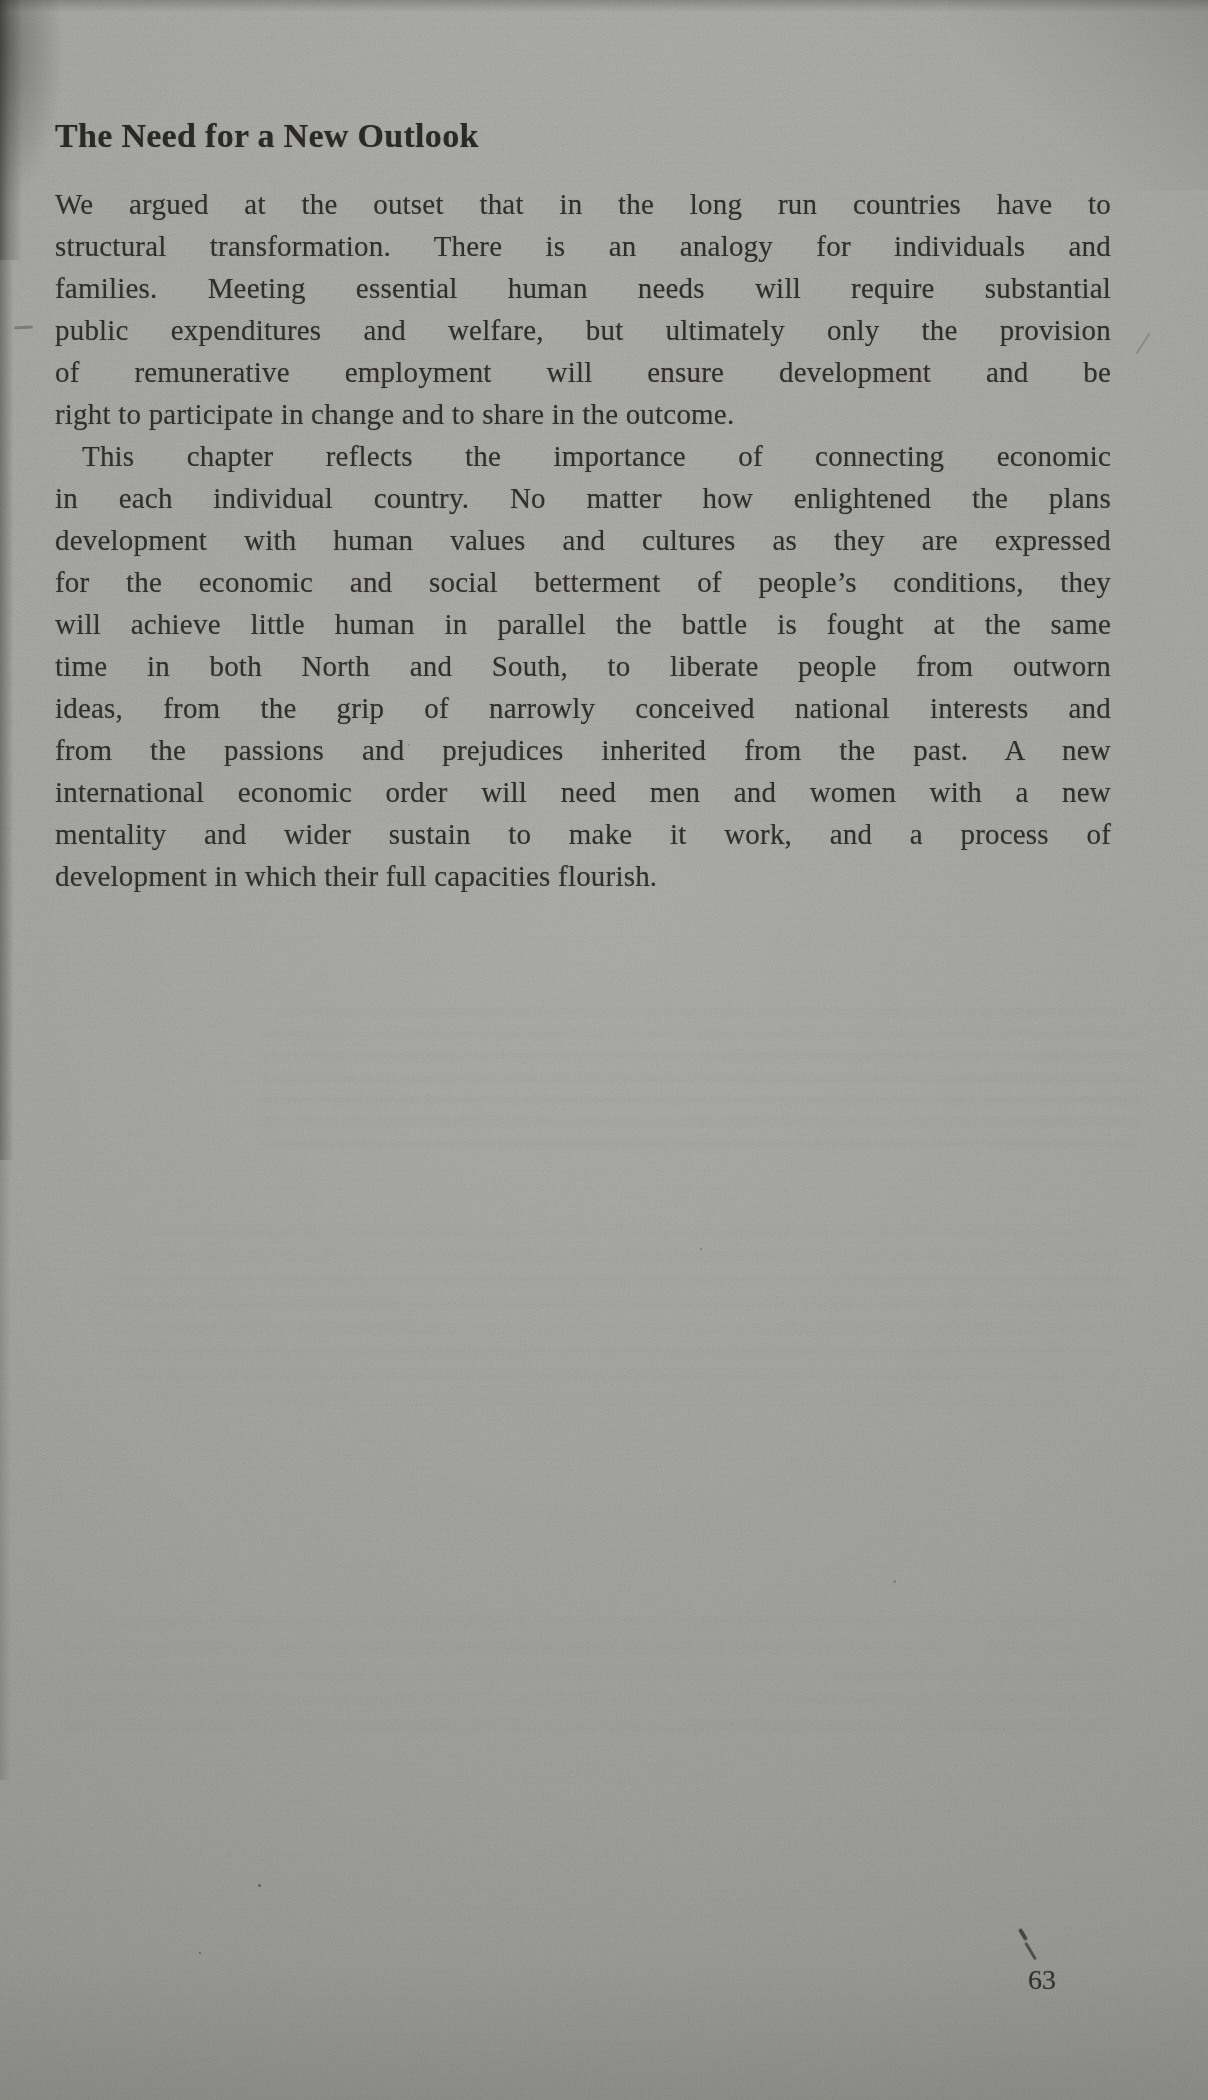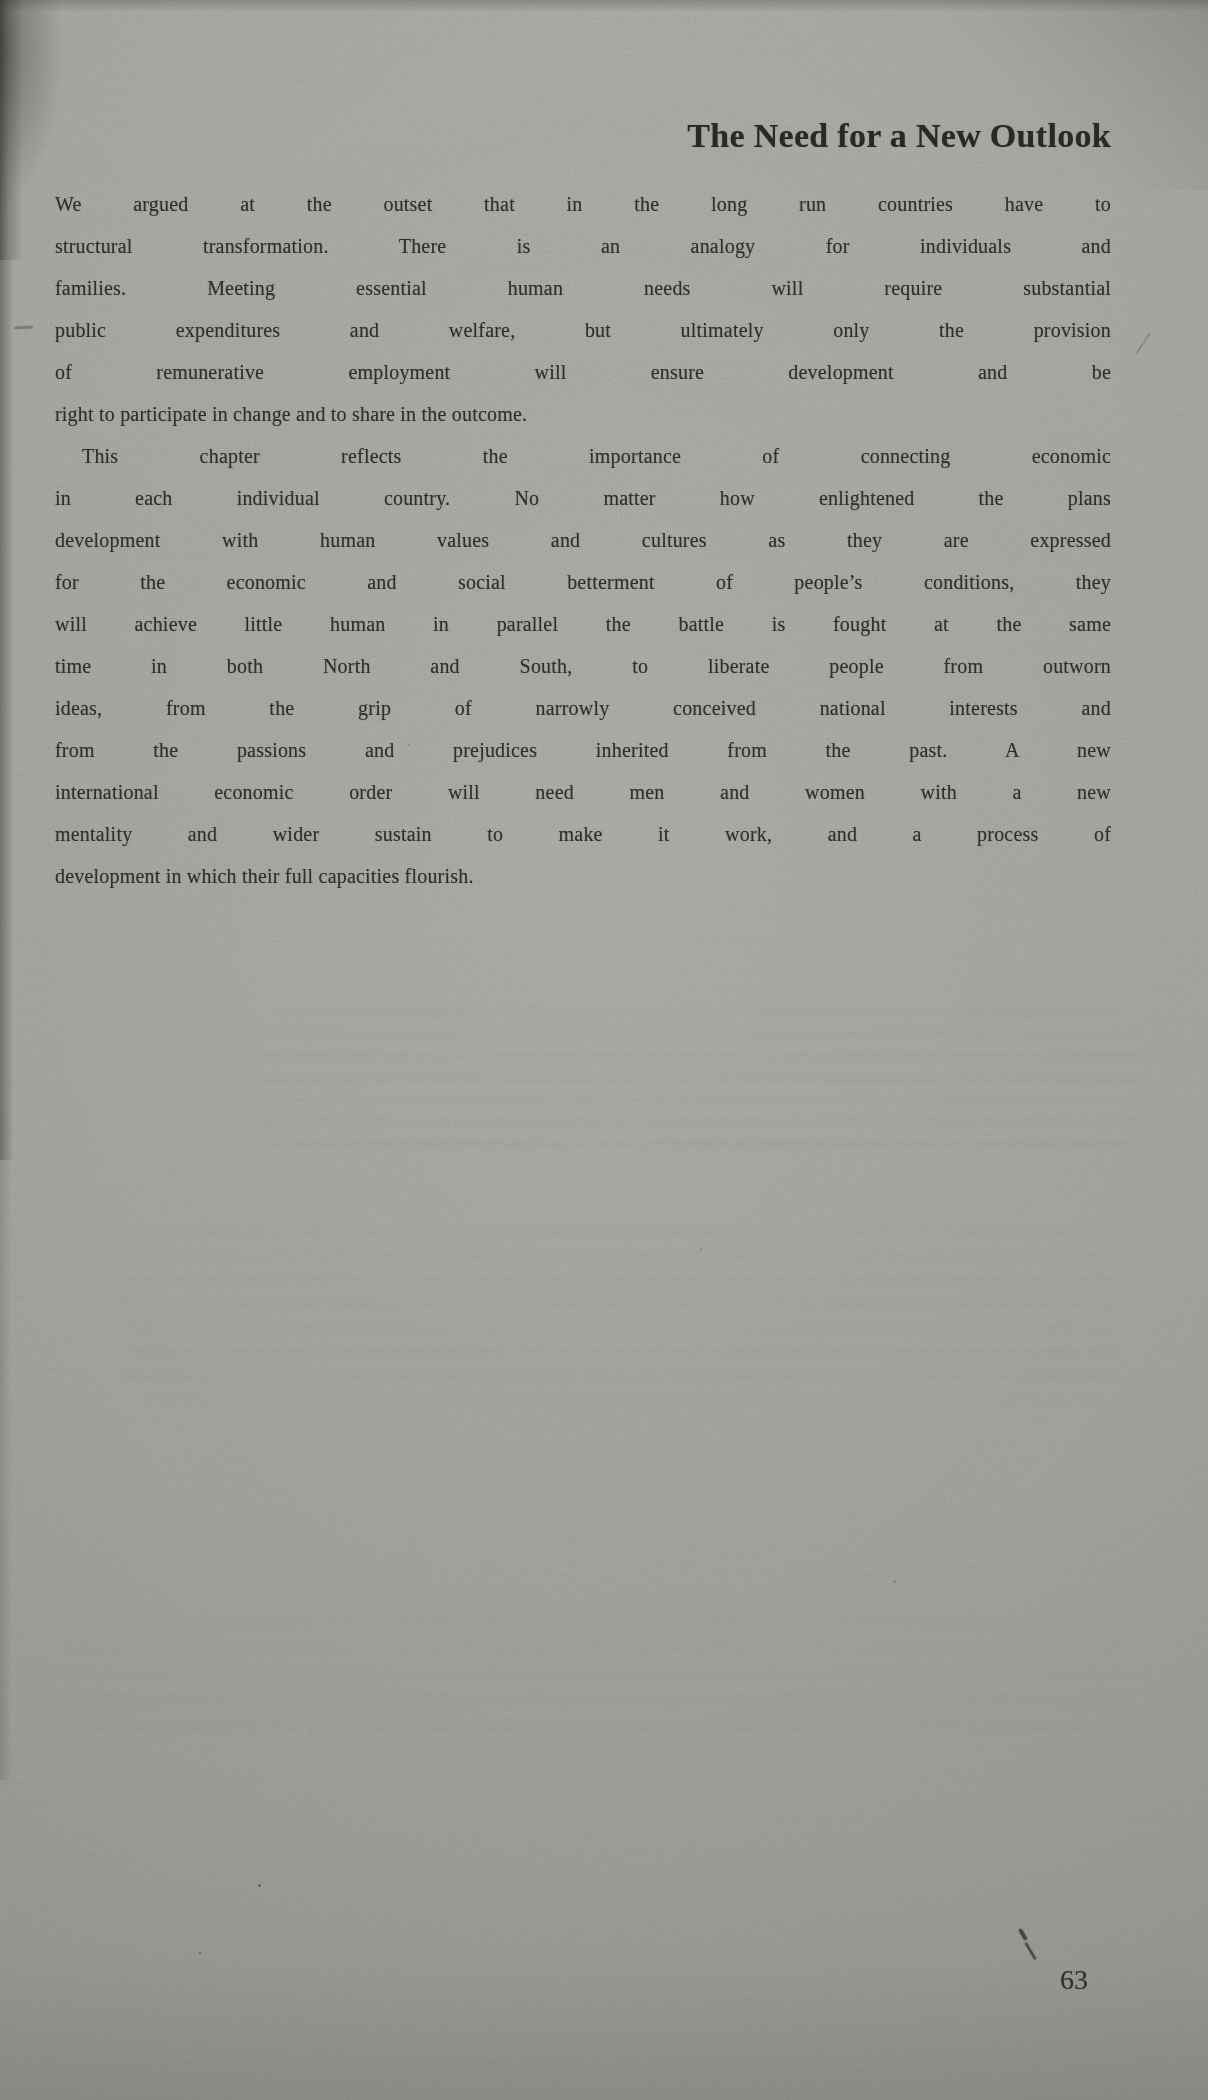--- a/index.html
+++ b/index.html
@@ -105,38 +105,37 @@
     width: 1056px;
   }
   .heading {
     margin: 0 0 27px 0;
     font-size: 34px;
     line-height: 40px;
     font-weight: bold;
     letter-spacing: 0.3px;
     color: #2a2925;
     text-shadow: 0 0 1px rgba(42,41,37,0.45);
-    text-align: right;
   }
   .para { margin: 0; }
   .line {
-    font-size: 20px;
+    font-size: 29px;
     line-height: 42px;
     text-align: justify;
     text-align-last: justify;
     white-space: normal;
     color: #312f2b;
     text-shadow: 0 0 1px rgba(49,47,43,0.40);
     letter-spacing: 0.2px;
   }
   .line.last { text-align-last: left; }
   .line.indent { padding-left: 27px; }
   .page-number {
     position: absolute;
-    left: 1060px; top: 1964px;
+    left: 1028px; top: 1964px;
     font-size: 28px;
     color: #33322e;
     text-shadow: 0 0 1px rgba(51,50,46,0.4);
   }
 </style>
 </head>
 <body>
 
 <div class="page">
 

